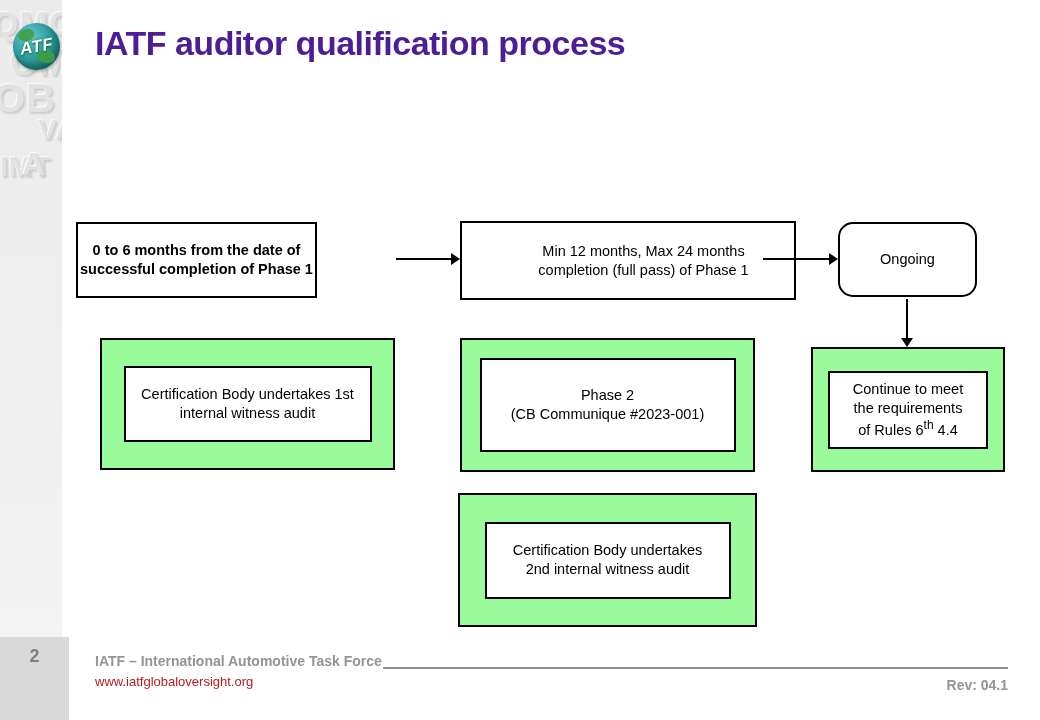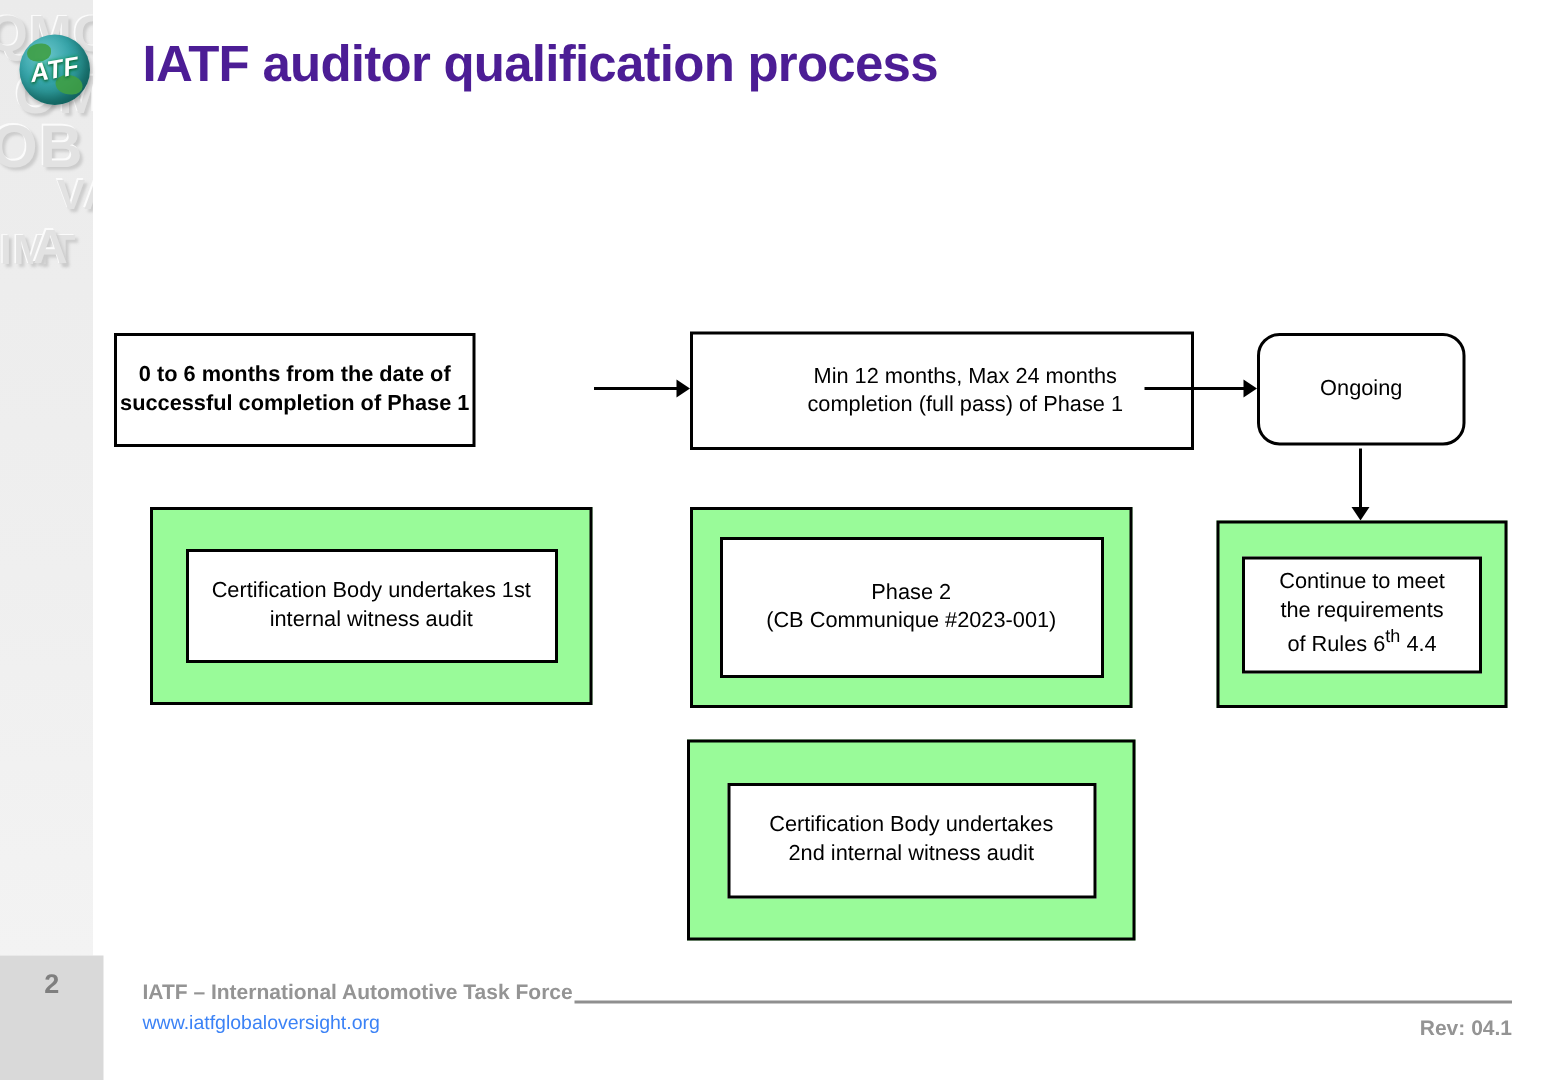--- a/index.html
+++ b/index.html
@@ -93,21 +93,21 @@
 
   #arrow1-line { left:396px; top:258px; width:56px; }
   #arrow1-head { left:451px; top:253px; }
   #arrow2-line { left:763px; top:258px; width:67px; }
   #arrow2-head { left:829px; top:253px; }
   #arrow3-line { left:906px; top:299px; height:40px; }
   #arrow3-head { left:901px; top:338px; }
 
   
   .footer-org { position:absolute; left:95px; top:653px; font-size:14px; font-weight:bold; color:#949494; }
-  .footer-url { position:absolute; left:95px; top:674px; font-size:13px; color:#3b82f6; }
+  .footer-url { position:absolute; left:95px; top:674px; font-size:13px; color:#b91c1c; }
   .footer-line { position:absolute; left:383px; top:667px; width:625px; height:2px; background:#8f8f8f; }
   .footer-rev { position:absolute; right:32px; top:677px; font-size:14px; font-weight:bold; color:#949494; }
 </style>
 </head>
 <body>
 
 <div class="slide">
 
   <div class="sidebar">
     <div class="wm wm1">QMC</div>

